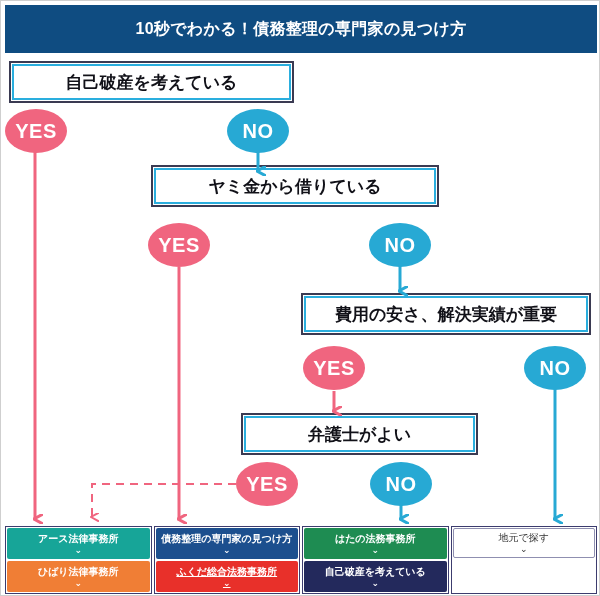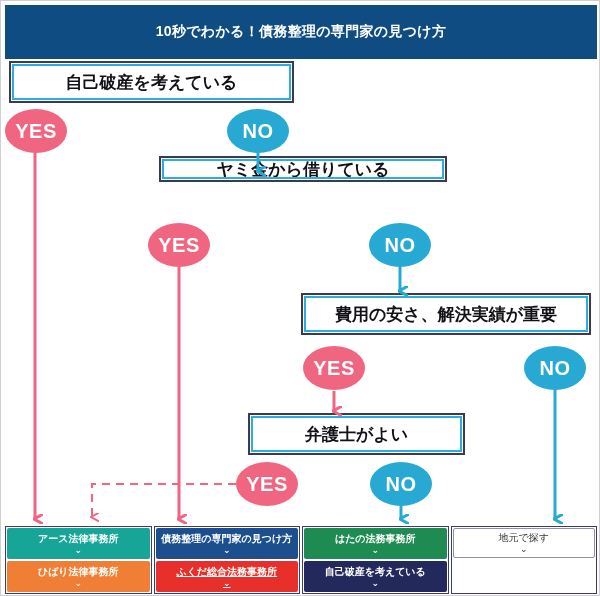--- a/index.html
+++ b/index.html
@@ -21,27 +21,27 @@
     border: 1px solid #cfcfcf;
     overflow: hidden;
   }
 
   
   .title-bar {
     position: absolute;
     left: 4px;
     top: 4px;
     width: 592px;
-    height: 54px;
+    height: 48px;
     background: #0f4c81;
     color: #ffffff;
     display: flex;
     align-items: center;
     justify-content: center;
-    font-size: 14px;
+    font-size: 16px;
     font-weight: bold;
     letter-spacing: 0.3px;
     white-space: nowrap;
   }
 
   
   .decision-box {
     position: absolute;
     background: #ffffff;
     border: 2px solid #3a3a52;
@@ -167,33 +167,33 @@
 
     <path d="M 235,483 L 91,483 L 91,516" fill="none" stroke="#f0657f" stroke-width="2" stroke-dasharray="8 6" marker-end="url(#ah-pink-sm)"></path>
   </svg>
 
   <div class="decision-box" style="left:8px; top:60px; width:285px; height:42px;">自己破産を考えている</div>
 
   <div class="bubble yes" style="left:4px; top:108px;">YES</div>
 
   <div class="bubble no" style="left:226px; top:108px;">NO</div>
 
-  <div class="decision-box" style="left:150px; top:155px; width:288px; height:26px;margin-left:8px;">ヤミ金から借りている</div>
+  <div class="decision-box" style="left:150px; top:164px; width:288px; height:42px;">ヤミ金から借りている</div>
 
   <div class="bubble yes" style="left:147px; top:222px;">YES</div>
 
   <div class="bubble no" style="left:368px; top:222px;">NO</div>
 
   <div class="decision-box" style="left:300px; top:292px; width:290px; height:42px;">費用の安さ、解決実績が重要</div>
 
   <div class="bubble yes" style="left:302px; top:345px;">YES</div>
 
   <div class="bubble no" style="left:523px; top:345px;">NO</div>
 
-  <div class="decision-box" style="left:247px; top:412px; width:217px; height:42px;">弁護士がよい</div>
+  <div class="decision-box" style="left:240px; top:412px; width:237px; height:42px;">弁護士がよい</div>
 
   <div class="bubble yes" style="left:235px; top:461px;">YES</div>
 
   <div class="bubble no" style="left:369px; top:461px;">NO</div>
 
   <div class="results">
 
     <div class="result-col">
       <div class="result-cell" style="background:#17a598;">
         <span>アース法律事務所</span>

